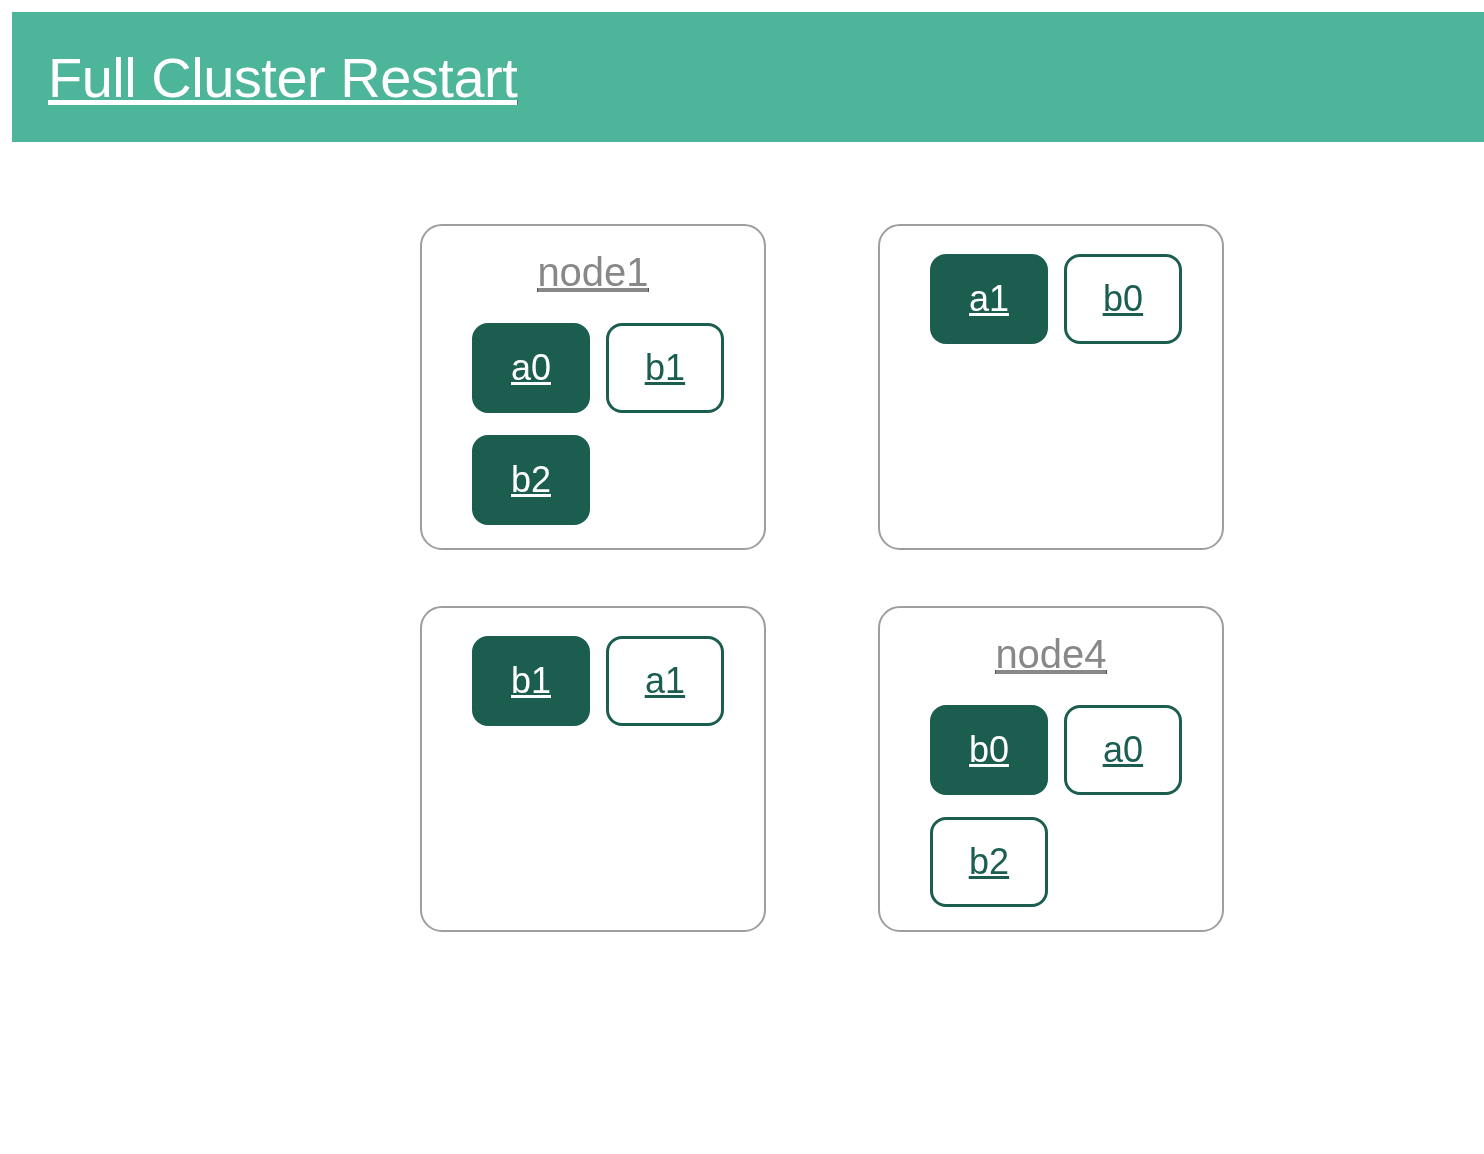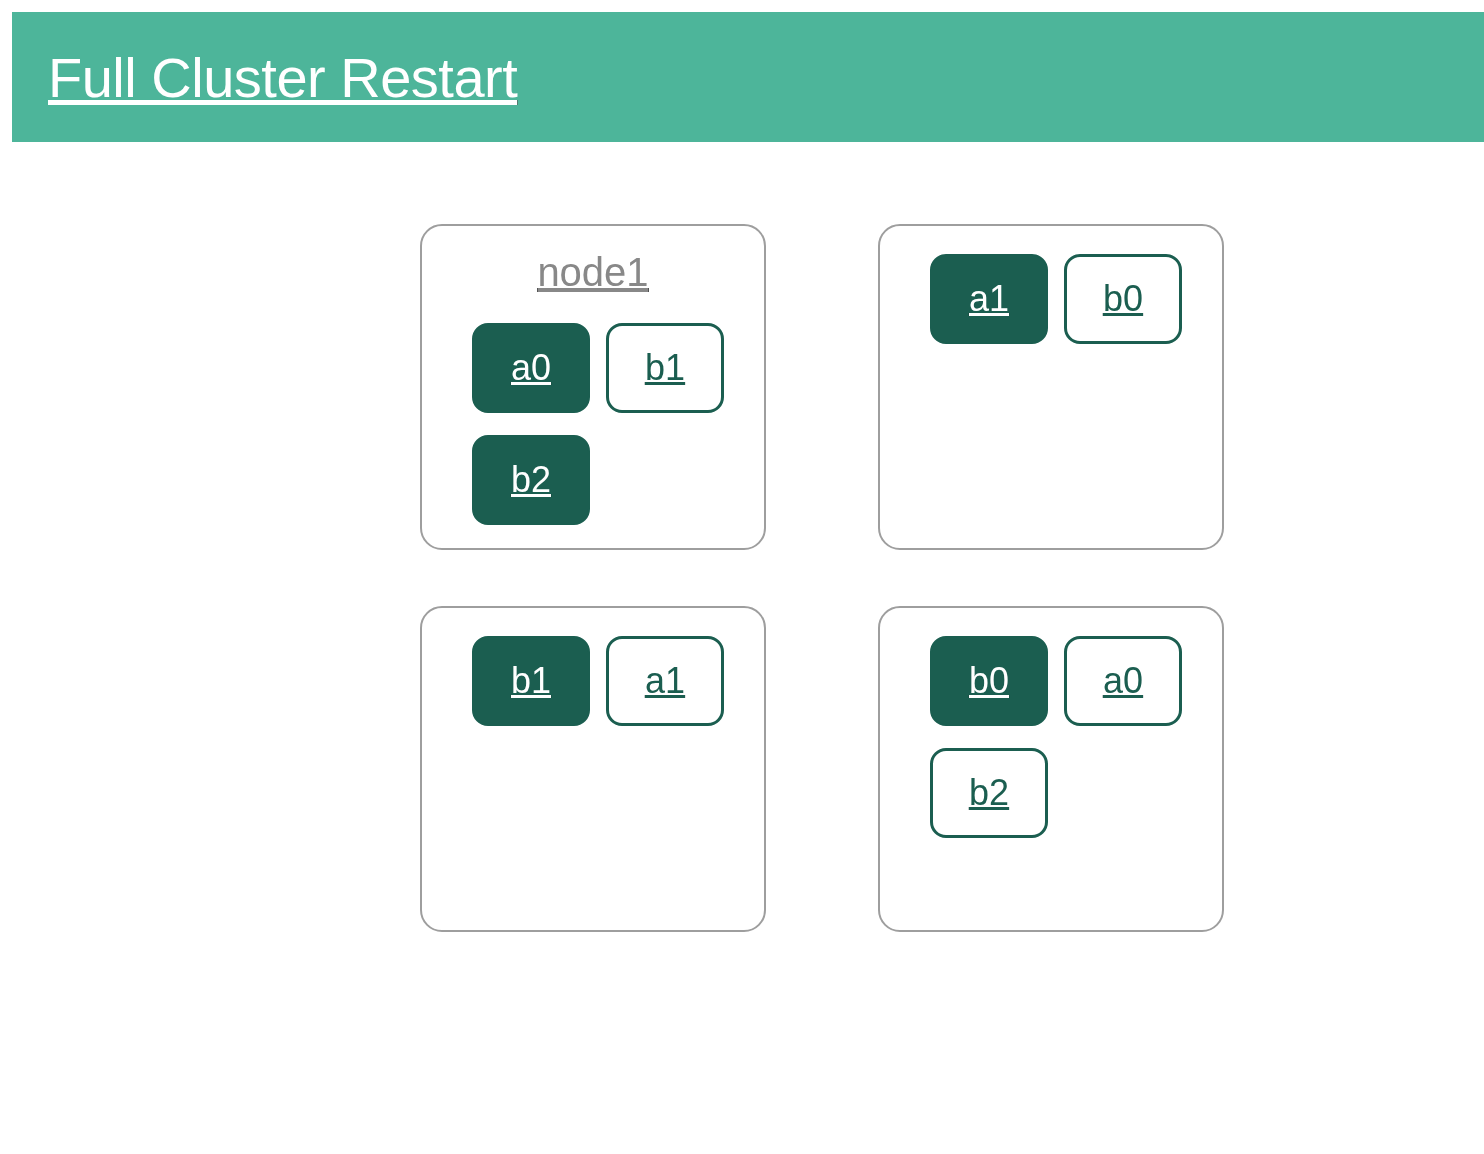--- a/index.html
+++ b/index.html
@@ -103,20 +103,21 @@
     </div>
 
     <div class="node">
       <div class="shard-grid">
         <div class="shard primary">b1</div>
         <div class="shard replica">a1</div>
       </div>
     </div>
 
     <div class="node">
+      <div class="node-title">node4</div>
       <div class="shard-grid">
         <div class="shard primary">b0</div>
         <div class="shard replica">a0</div>
         <div class="shard replica">b2</div>
       </div>
     </div>
 
   </div>
 </div>
 

